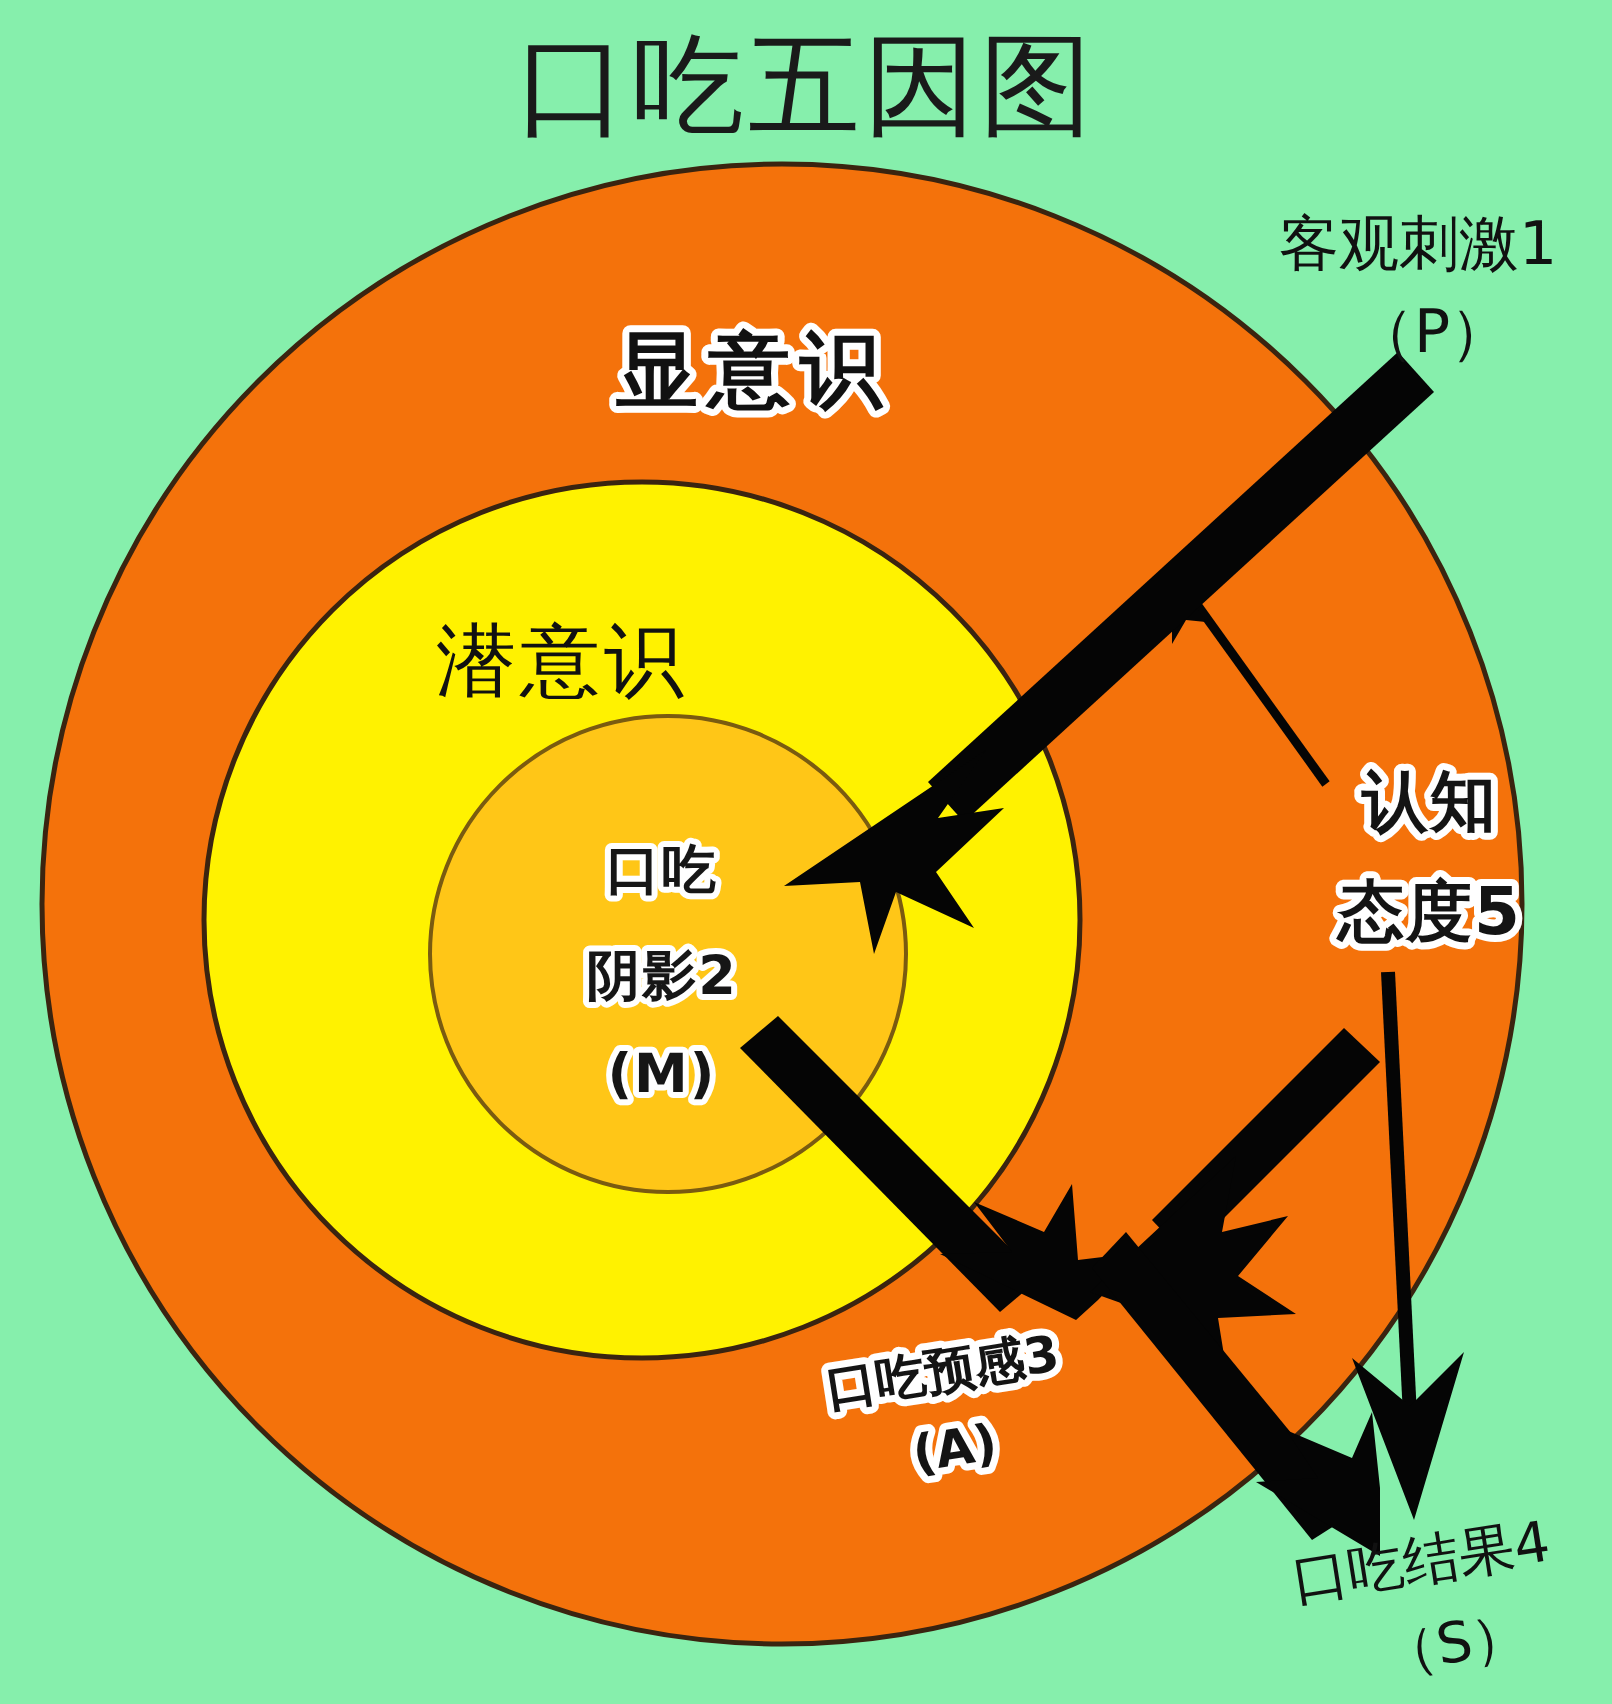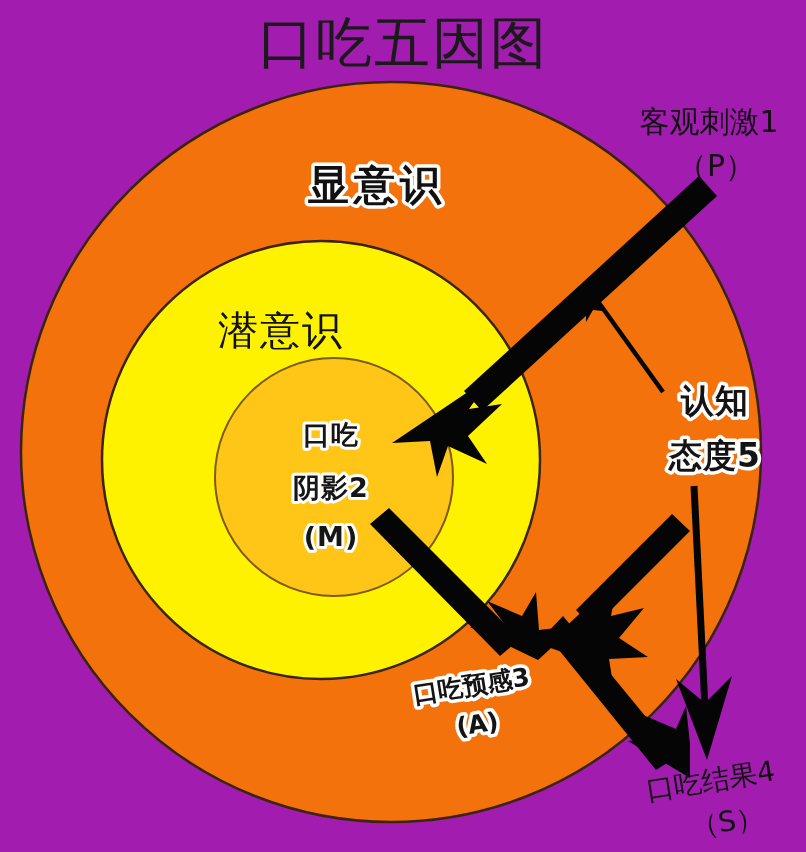--- a/index.html
+++ b/index.html
@@ -10,21 +10,21 @@
   body {
     width: 806px;
     height: 852px;
     overflow: hidden;
     font-family: "DejaVu Sans", "Liberation Sans", sans-serif;
   }
   #diagram-root {
     position: relative;
     width: 806px;
     height: 852px;
-    background: #a21caf;
+    background: #86efac;
   }
   svg.canvas {
     position: absolute;
     left: 0;
     top: 0;
     width: 806px;
     height: 852px;
     display: block;
   }
   .title-text {

